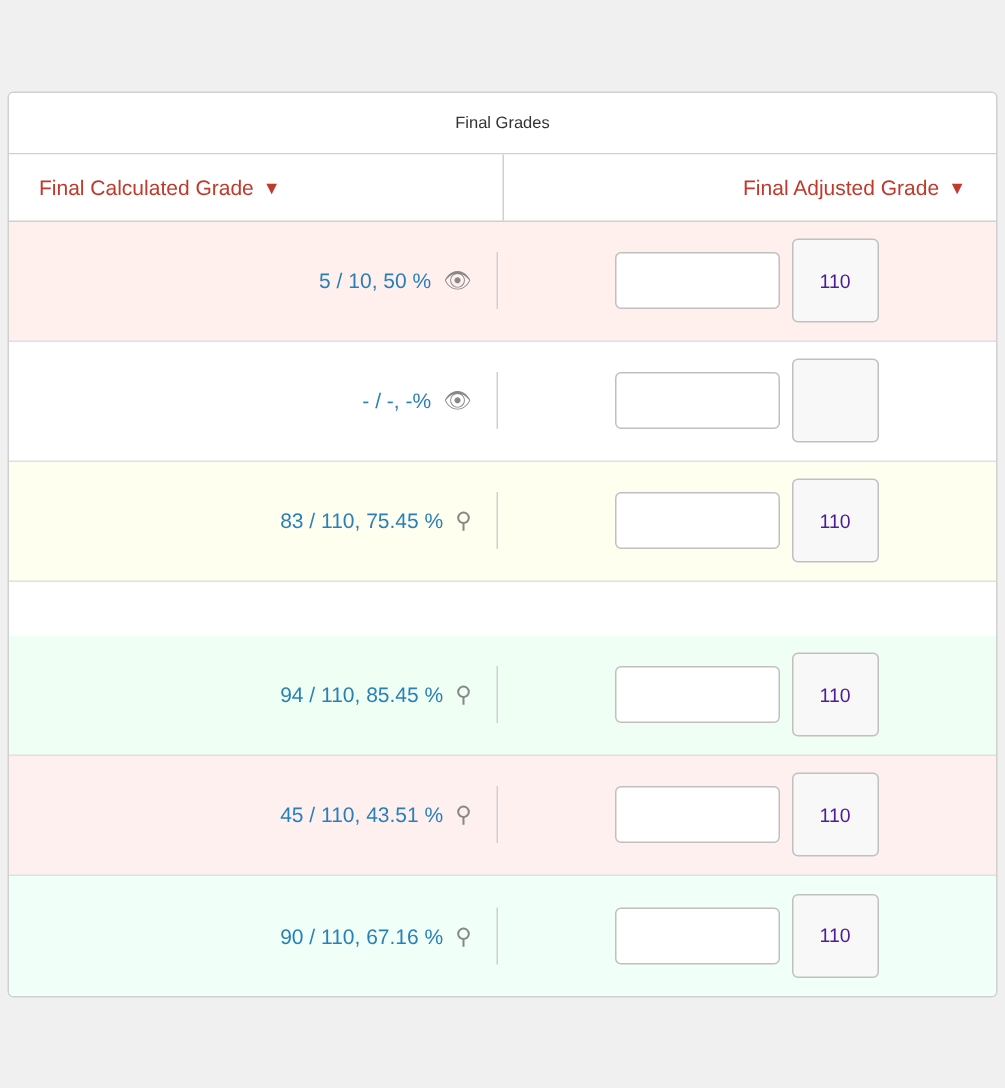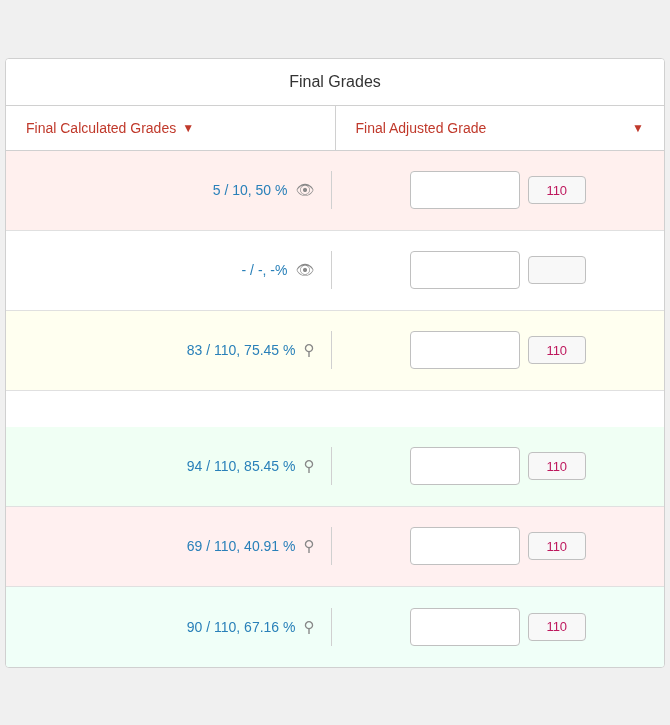--- a/index.html
+++ b/index.html
@@ -17,21 +17,21 @@
       width: 660px;
       background: #fff;
       border: 1px solid #d0d0d0;
       border-radius: 4px;
       overflow: hidden;
     }
 
     .main-header {
       text-align: center;
       padding: 14px 20px;
-      font-size: 16px;
+      font-size: 11px;
       color: #333;
       border-bottom: 1px solid #d0d0d0;
       background: #fff;
     }
 
     .col-headers {
       display: flex;
       border-bottom: 1px solid #d0d0d0;
       background: #fff;
     }
@@ -47,21 +47,21 @@
       border-right: 1px solid #d0d0d0;
     }
 
     .col-header-right {
       flex: 1;
       padding: 14px 20px;
       font-size: 14px;
       color: #c0392b;
       display: flex;
       align-items: center;
-      justify-content: space-between;
+      justify-content: flex-end;
       gap: 6px;
     }
 
     .chevron-icon {
       font-size: 12px;
       color: #c0392b;
     }
 
     .grade-row {
       display: flex;
@@ -108,49 +108,49 @@
       border: 1px solid #c0c0c0;
       border-radius: 4px;
       padding: 0 8px;
       font-size: 14px;
       color: #333;
       background: #fff;
     }
 
     .max-badge {
       width: 58px;
-      height: 28px;
+      height: 56px;
       border: 1px solid #c0c0c0;
       border-radius: 4px;
       display: flex;
       align-items: center;
       justify-content: center;
       font-size: 13px;
-      color: #be185d;
+      color: #4c1d95;
       background: #f8f8f8;
     }
 
     .eye-icon, .edit-icon {
       font-size: 15px;
       color: #888;
       cursor: pointer;
     }
   </style>
 </head>
 <body>
 
 <div class="container">
 
   <div class="main-header">
     <span>Final Grades</span>
   </div>
 
   <div class="col-headers">
     <div class="col-header-left">
-      <span>Final Calculated Grades</span>
+      <span>Final Calculated Grade</span>
       <span class="chevron-icon">▼</span>
     </div>
     <div class="col-header-right">
       <span>Final Adjusted Grade</span>
       <span class="chevron-icon">▼</span>
     </div>
   </div>
 
   <div id="rows-container">
       <div class="grade-row row-bg-red">
@@ -188,21 +188,21 @@
         <span>94 / 110, 85.45 %</span>
         <span class="edit-icon" title="Edit">⚲</span>
       </div>
       <div class="right-cell">
         <input class="grade-input" type="text" value="" placeholder="" style="">
         <div class="max-badge">110</div>
       </div>
     </div>
       <div class="grade-row row-bg-pink">
       <div class="left-cell">
-        <span>69 / 110, 40.91 %</span>
+        <span>45 / 110, 43.51 %</span>
         <span class="edit-icon" title="Edit">⚲</span>
       </div>
       <div class="right-cell">
         <input class="grade-input" type="text" value="" placeholder="" style="">
         <div class="max-badge">110</div>
       </div>
     </div>
       <div class="grade-row row-bg-green">
       <div class="left-cell">
         <span>90 / 110, 67.16 %</span>

